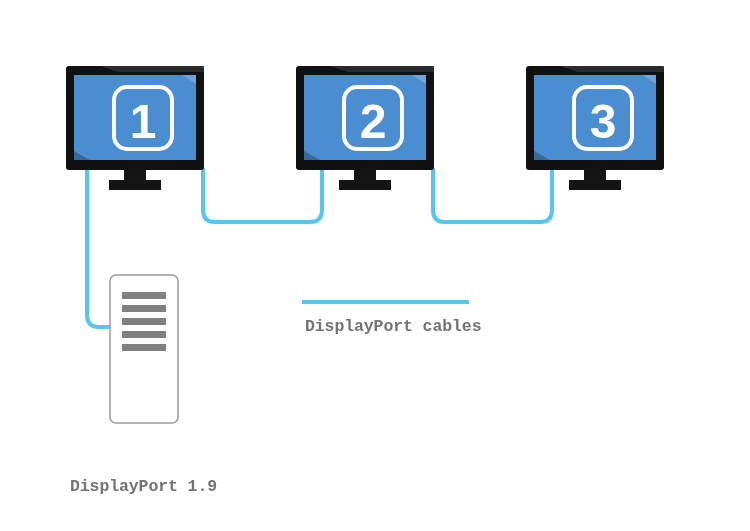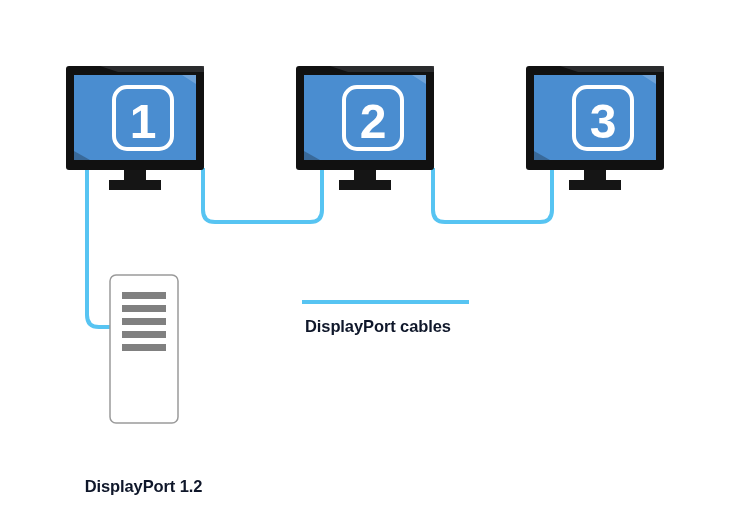--- a/index.html
+++ b/index.html
@@ -22,23 +22,23 @@
   }
   svg.scene {
     position: absolute;
     left: 0; top: 0;
     width: 750px;
     height: 531px;
     display: block;
   }
   .label-text {
     position: absolute;
-    font-family: Liberation Sans, sans-serif;
+    font-family: Liberation Mono, monospace;
     font-weight: bold;
-    color: #0f172a;
+    color: #737373;
     line-height: 1.28;
     white-space: pre;
   }
   #source-label {
     left: 0px;
     top: 434px;
     width: 287px;
     text-align: center;
     font-size: 16.5px;
     letter-spacing: -0.1px;
@@ -122,19 +122,19 @@
         <rect x="122" y="318" width="44" height="7" fill="#808080"></rect>
         <rect x="122" y="331" width="44" height="7" fill="#808080"></rect>
         <rect x="122" y="344" width="44" height="7" fill="#808080"></rect>
       </g>
     </g>
 
     <line x1="302" y1="302" x2="469" y2="302" stroke="#57C4F2" stroke-width="4"></line>
   </svg>
 
   <div class="label-text" id="source-label">
-    <div>DisplayPort 1.2</div>
+    <div>DisplayPort 1.9</div>
     
   </div>
 
   <div class="label-text" id="legend-label">DisplayPort cables</div>
 
 </div>
 
 </body></html>

